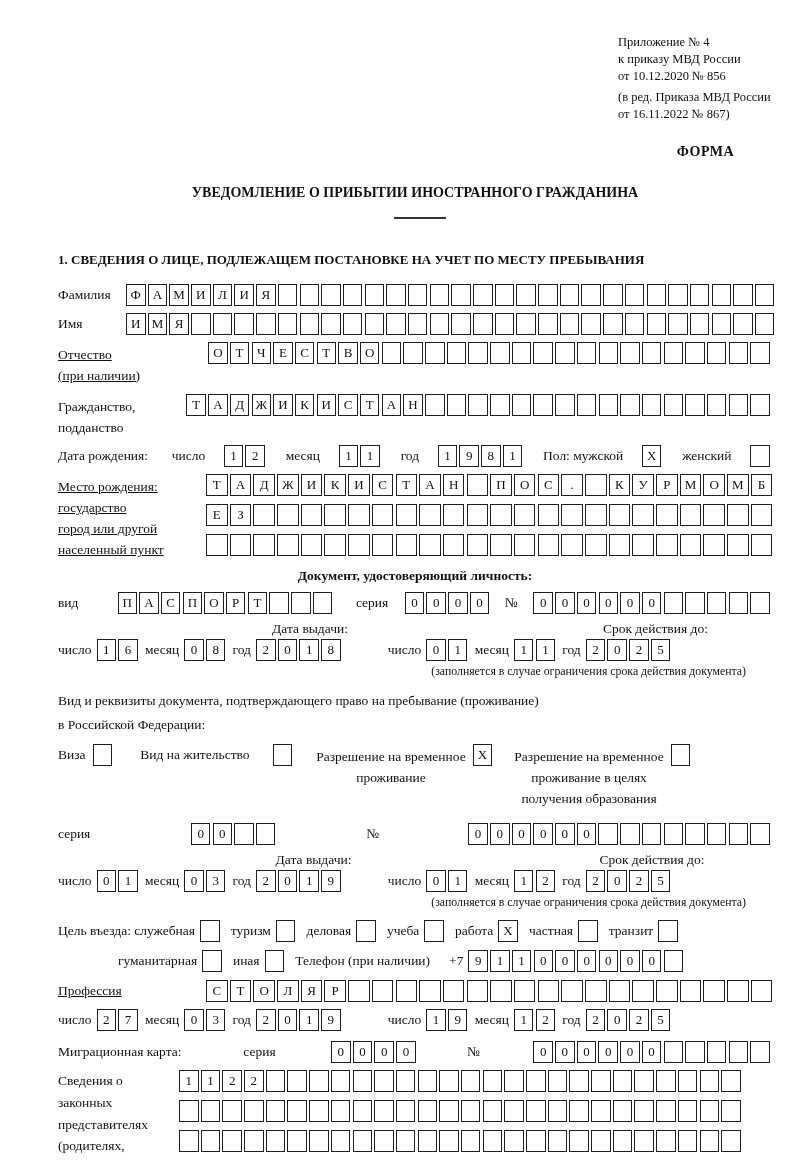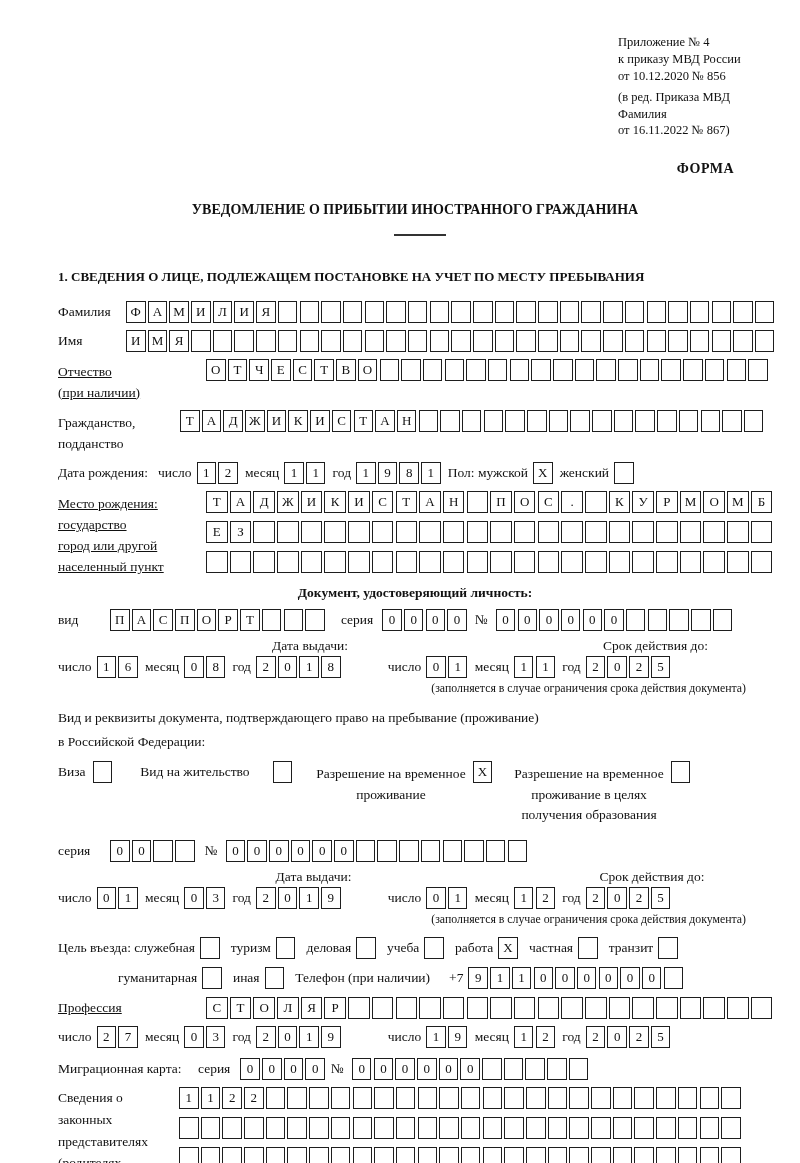--- a/index.html
+++ b/index.html
@@ -9,21 +9,21 @@
     font-family:"Liberation Serif","DejaVu Serif",serif;
     color:#111;font-size:13.5px;
   }
   .appendix{margin-left:560px;font-size:12.5px;line-height:1.35;}
   .appendix .gap{height:4px;}
   .forma{font-weight:bold;text-align:right;padding-right:38px;margin-top:22px;font-size:14px;letter-spacing:.5px;}
   .title{margin-top:22px;text-align:center;font-weight:bold;font-size:14px;line-height:1.55;}
   .title-underline{display:inline-block;width:52px;border-bottom:2px solid #333;margin-left:10px;vertical-align:baseline;}
   .section-heading{margin-top:26px;margin-bottom:16px;font-weight:bold;font-size:13px;}
 
-  .row{display:flex;align-items:flex-start;margin-bottom:7px;}
+  .row{display:flex;align-items:flex-start;margin-bottom:7px;justify-content:space-between;}
   .lbl{flex:none;padding-top:3px;}
   .lbl2{line-height:1.55;padding-top:3px;flex:none;}
   .w68{width:68px;}
   .w120{width:122px;}
   .w145{width:148px;text-decoration:underline;}
   .cells{white-space:nowrap;flex:none;}
   .cell{
     display:inline-block;box-sizing:border-box;
     width:19.5px;height:22px;margin-right:2.2px;
     border:1.6px solid #1e1e1e;background:#fff;
@@ -59,21 +59,21 @@
 </head>
 <body>
 
 <div>
 
   <div class="appendix">
     <div>Приложение № 4</div>
     <div>к приказу МВД России</div>
     <div>от 10.12.2020 № 856</div>
     <div class="gap"></div>
-    <div>(в ред. Приказа МВД Фамилия</div>
+    <div>(в ред. Приказа МВД России</div>
     <div>от 16.11.2022 № 867)</div>
   </div>
 
   <div class="forma">ФОРМА</div>
 
   <div class="title">
     <span>УВЕДОМЛЕНИЕ О ПРИБЫТИИ ИНОСТРАННОГО ГРАЖДАНИНА</span><br>
     <span class="title-underline"></span>
   </div>
 

